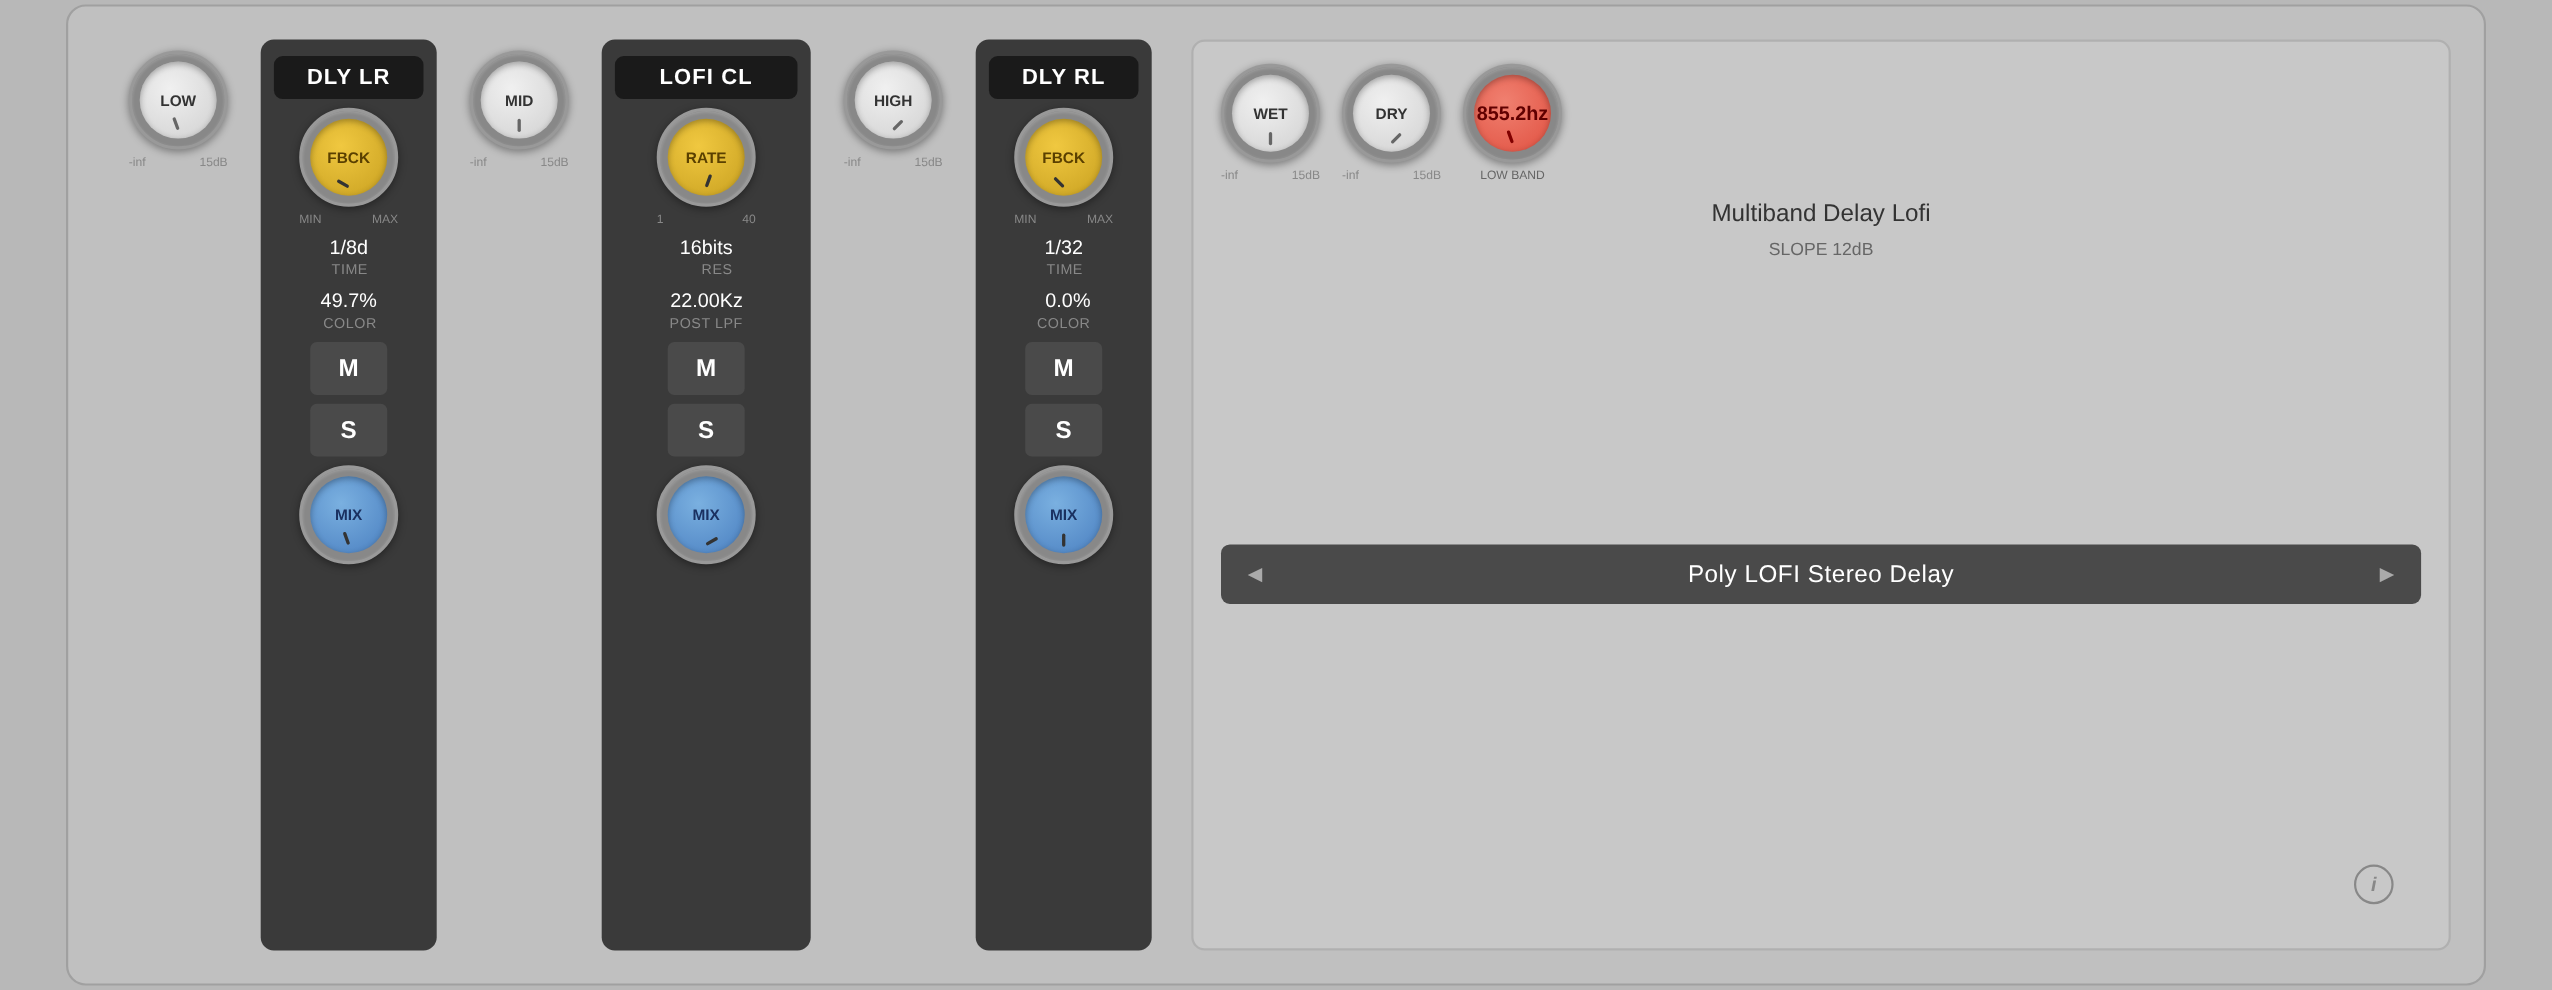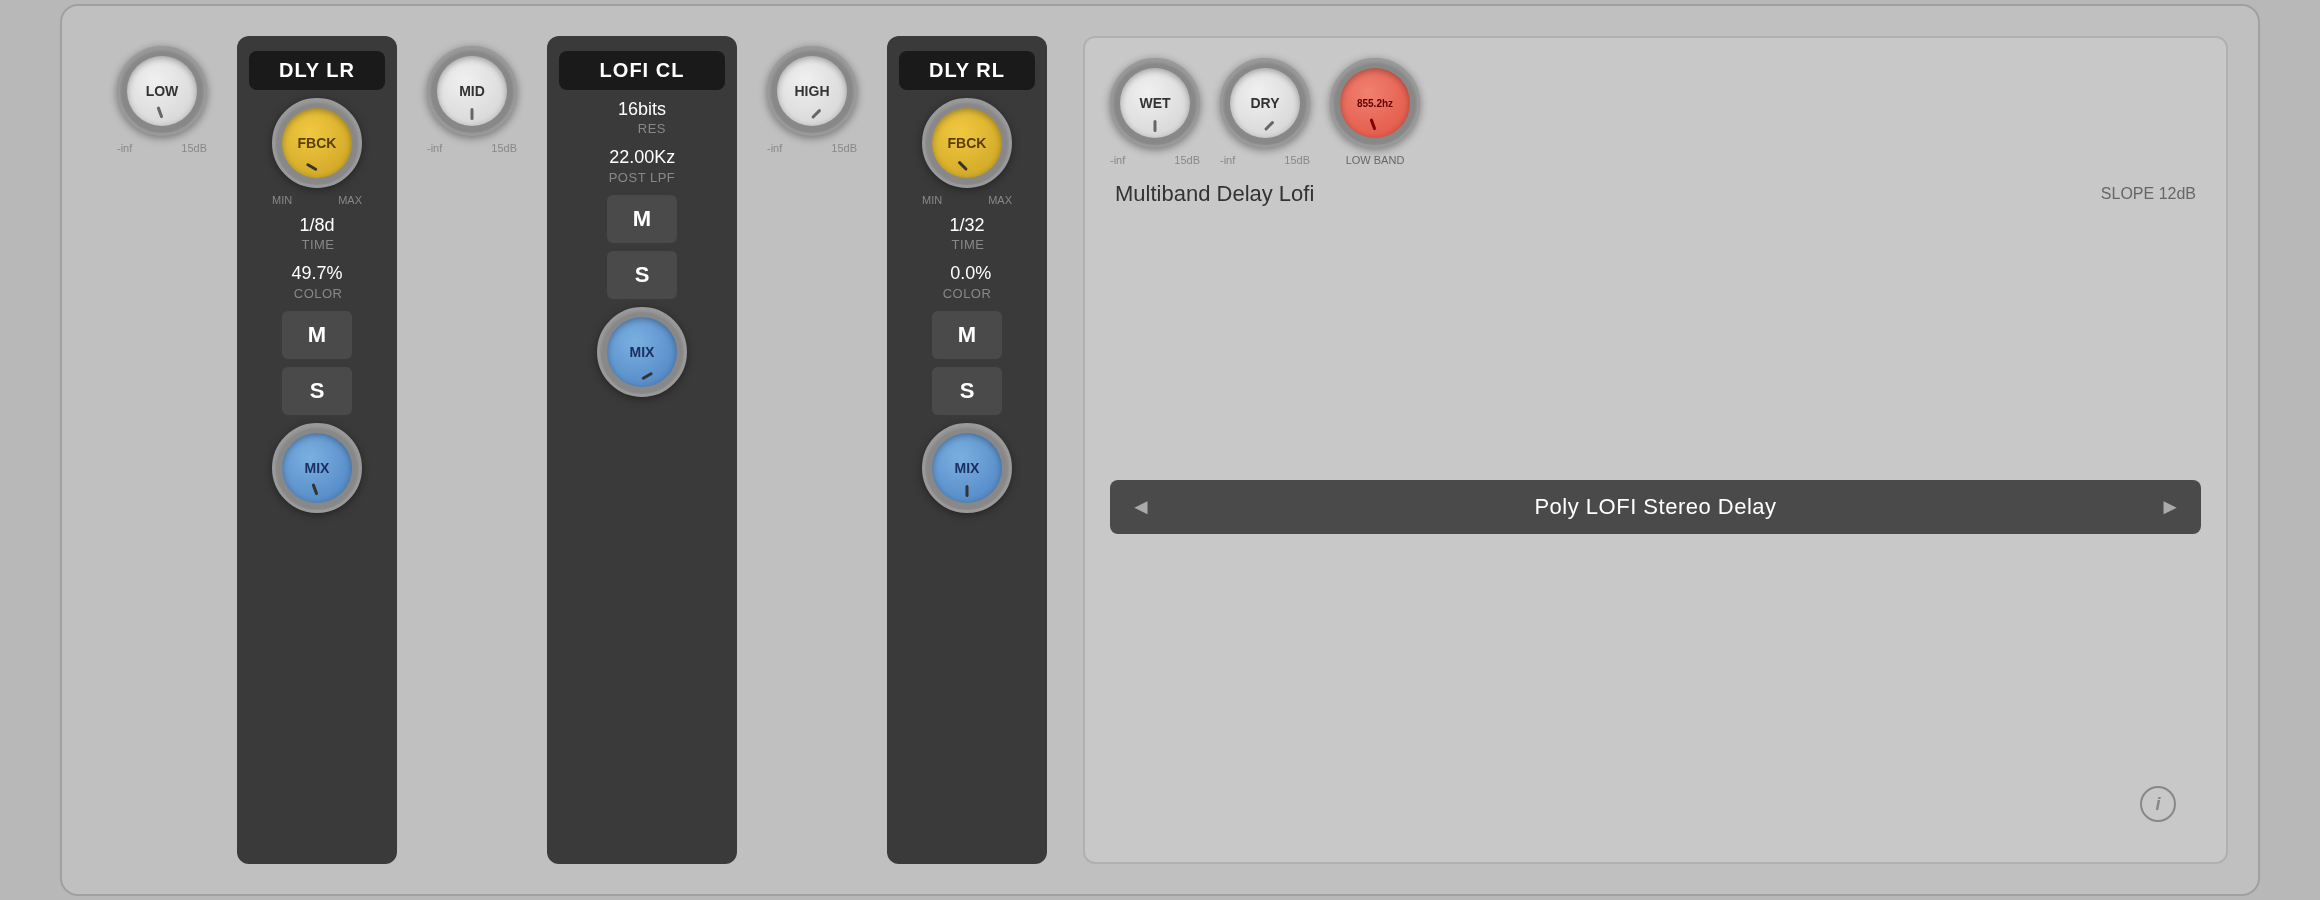--- a/index.html
+++ b/index.html
@@ -186,24 +186,25 @@
 
     .right-knob-item {
       display: flex;
       flex-direction: column;
       align-items: center;
       gap: 4px;
     }
 
     .right-info-row {
       display: flex;
-      flex-direction: row;
+      flex-direction: column;
       align-items: center;
       justify-content: space-between;
       padding: 0 5px;
+      gap: 12px;
     }
 
     .preset-bar {
       background: #4a4a4a;
       border-radius: 8px;
       display: flex;
       flex-direction: row;
       align-items: center;
       justify-content: space-between;
       padding: 14px 20px;
@@ -323,20 +324,32 @@
       <div class="knob-range">
         <span>-inf</span>
         <span>15dB</span>
       </div>
     </div>
   </div>
 
   <div class="dark-panel lofi-panel">
     <div class="dark-panel-title">LOFI CL</div>
 
+    <div class="knob-wrapper">
+      <div class="knob-outer">
+        <div class="knob-inner yellow">
+          <div class="knob-tick tick-slight-right"></div>
+          <span>RATE</span>
+        </div>
+      </div>
+      <div class="knob-range">
+        <span>1</span>
+        <span>40</span>
+      </div>
+    </div>
 
     <div class="info-block">
       <div class="info-value">16bits</div>
       <div class="info-label">RES</div>
     </div>
 
     <div class="info-block">
       <div class="info-value">22.00Kz</div>
       <div class="info-label">POST LPF</div>
     </div>
@@ -434,21 +447,21 @@
         <div class="knob-range">
           <span>-inf</span>
           <span>15dB</span>
         </div>
       </div>
 
       <div class="right-knob-item">
         <div class="knob-outer">
           <div class="knob-inner coral">
             <div class="knob-tick tick-slight-left" style="background:#800000;"></div>
-            <span style="font-size:10px;">855.2hz</span>
+            <span style="font-size:18px;">855.2hz</span>
           </div>
         </div>
         <div class="knob-range">
           <span style="width:90px;text-align:center;display:block;font-size:11px;color:#666;">LOW BAND</span>
         </div>
       </div>
 
 
     </div>
 

